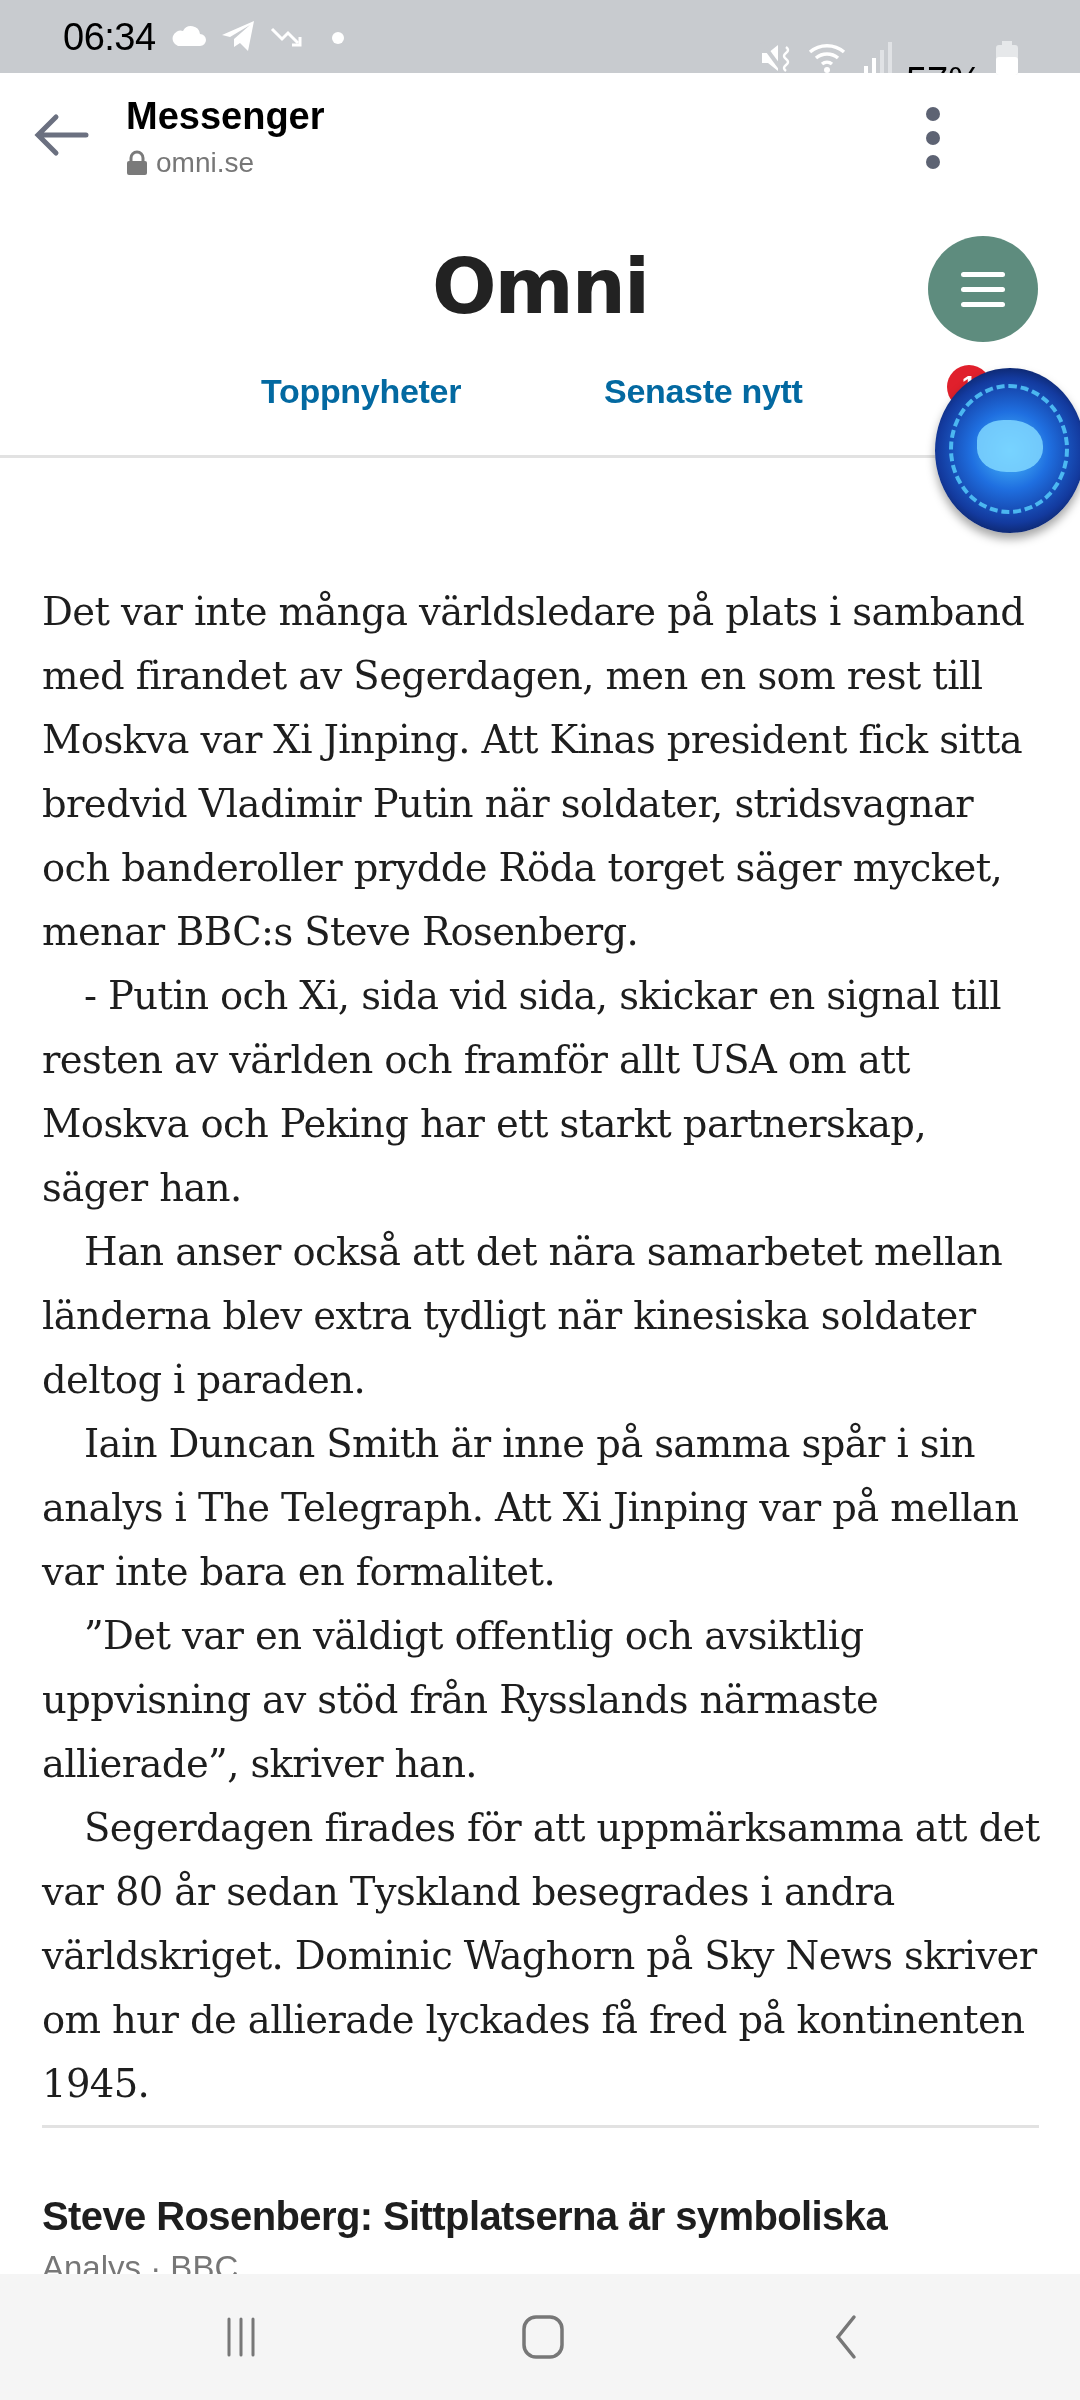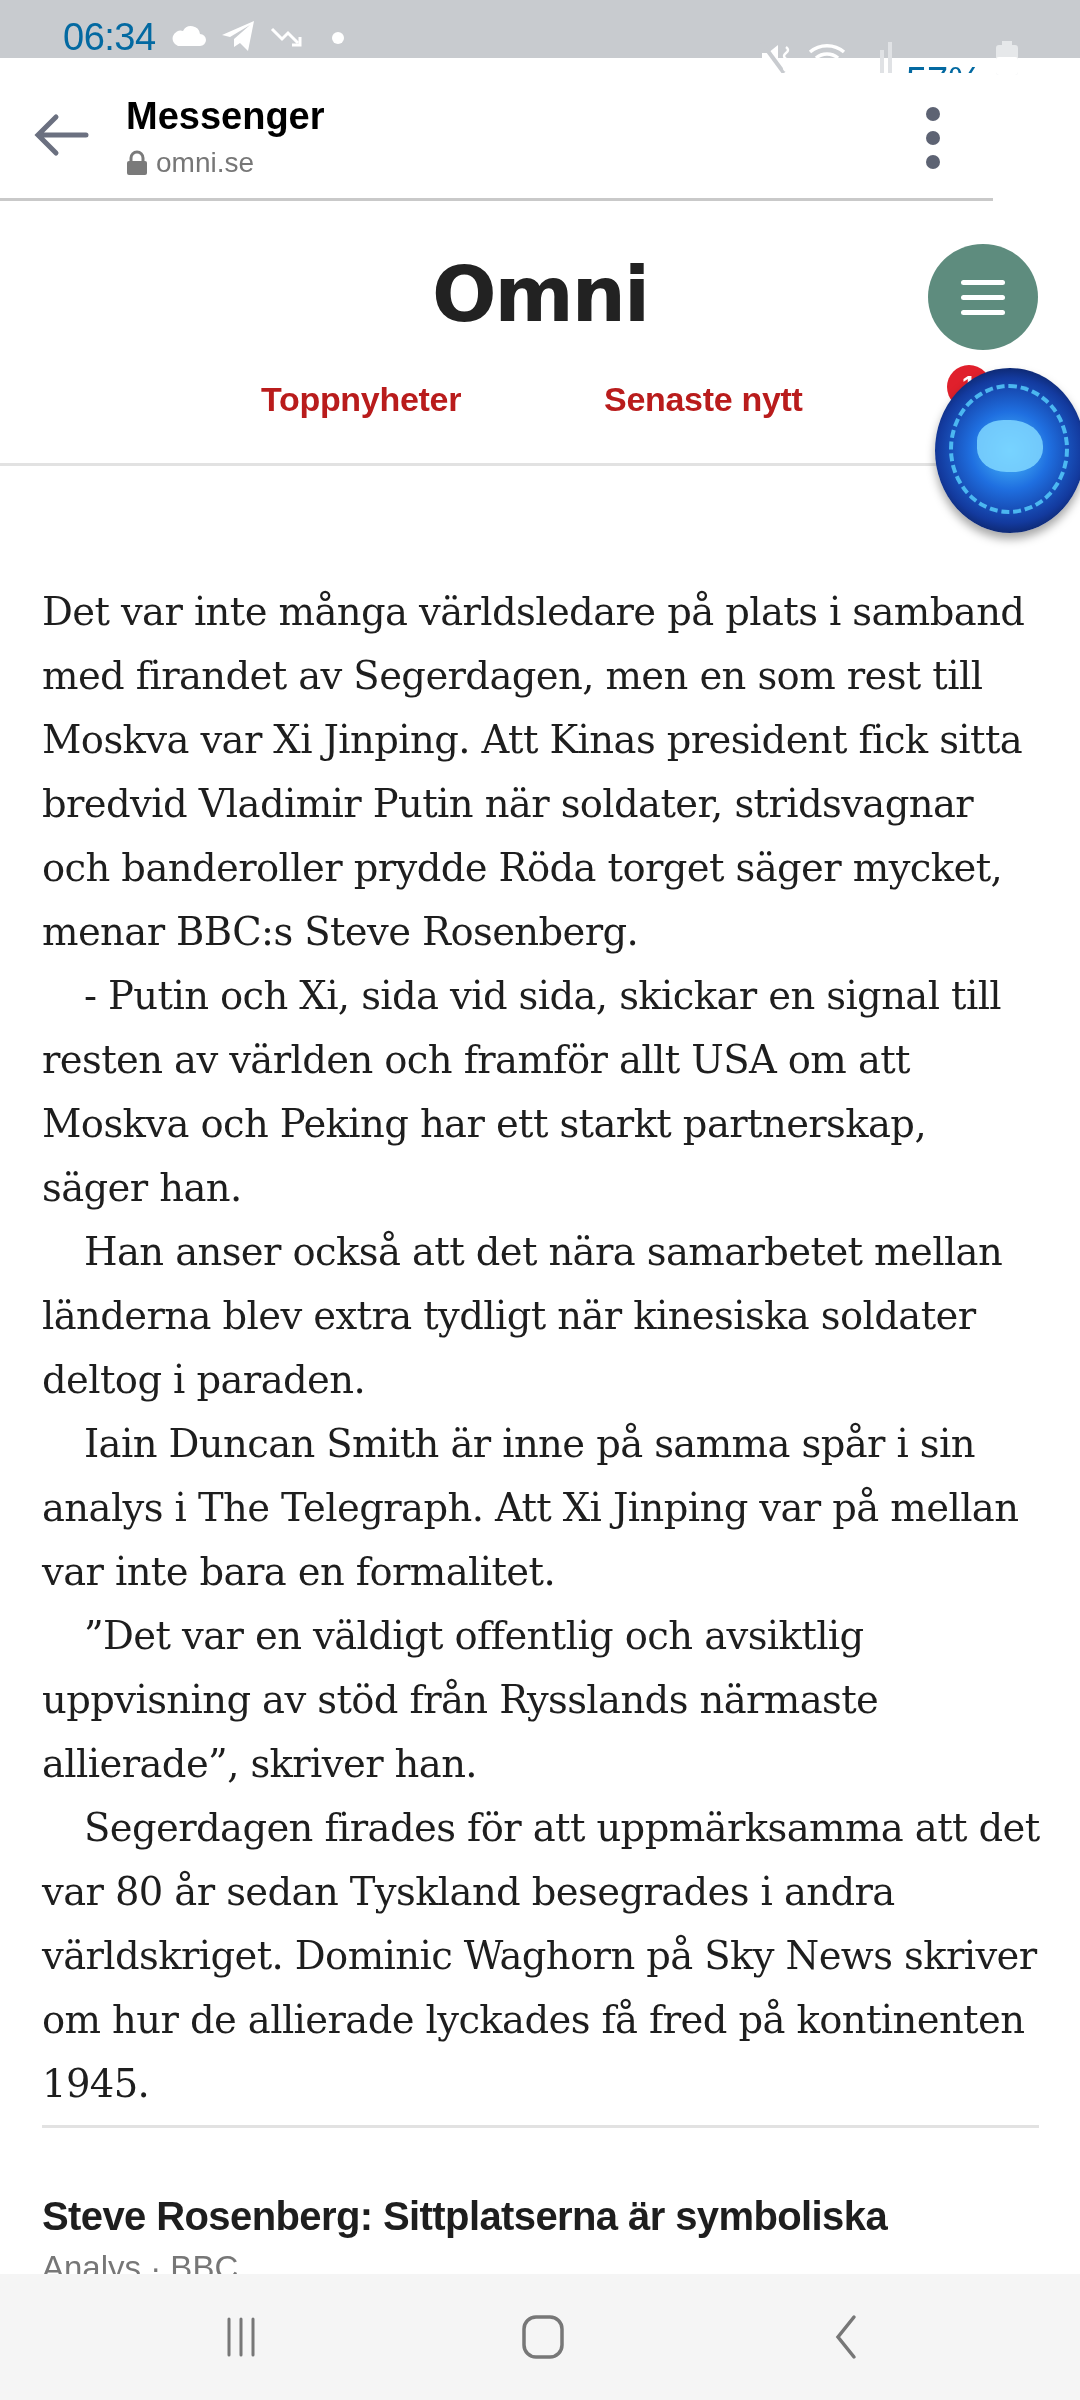--- a/index.html
+++ b/index.html
@@ -1,42 +1,42 @@
 <!DOCTYPE html>
 <html><head>
 <meta charset="utf-8">
 <style>
   * { box-sizing: border-box; margin: 0; padding: 0; }
   html, body { width: 1080px; height: 2400px; overflow: hidden; background: #ffffff; }
   body { position: relative; font-family: "Liberation Sans", sans-serif; }
 
   
-  .statusbar { position: absolute; left: 0; top: 0; width: 1080px; height: 58px; background: #c8cbcf; color: #0369a1; }
+  .statusbar { position: absolute; left: 0; top: 0; width: 1080px; height: 73px; background: #c8cbcf; color: #000000; }
   .sb-left { position: absolute; left: 63px; top: 16px; display: flex; align-items: center; gap: 14px; }
   .sb-time { font-size: 38px; font-family: "Liberation Sans", sans-serif; letter-spacing: -0.5px; }
   .sb-right { position: absolute; right: 62px; top: 16px; display: flex; align-items: center; gap: 14px; }
   .sb-batt-text { font-size: 38px; margin-top: 44px; }
   .sb-dot { width: 12px; height: 12px; border-radius: 50%; background: #fff; margin-left: 14px; }
 
   
   .browserbar { position: absolute; left: 0; top: 73px; width: 993px; height: 128px; background: #ffffff; border-bottom: 3px solid #c9c9c9; }
   .back-btn { position: absolute; left: 30px; top: 30px; width: 64px; height: 64px; }
   .title-wrap { position: absolute; left: 126px; top: 22px; }
   .title { font-size: 38px; font-weight: bold; color: #000; font-family: "Liberation Sans", sans-serif; }
   .url { display: flex; align-items: center; gap: 8px; margin-top: 9px; font-size: 28px; color: #777; }
   .more-btn { position: absolute; right: 30px; top: 30px; width: 60px; height: 70px; display: flex; flex-direction: column; align-items: center; justify-content: center; gap: 10px; }
   .more-btn span { width: 14px; height: 14px; border-radius: 50%; background: #5d6373; display: block; }
 
   
-  .omni-header { position: absolute; left: 0; top: 204px; width: 1080px; height: 262px; background: #fff; border-bottom: 3px solid #e2e2e2; }
+  .omni-header { position: absolute; left: 0; top: 196px; width: 1080px; height: 262px; background: #fff; border-bottom: 3px solid #e2e2e2; }
   .omni-logo { position: absolute; left: 0; width: 1080px; top: 46px; text-align: center; font-size: 76px; font-weight: bold; color: #222; letter-spacing: -2px; font-family: "DejaVu Sans", sans-serif; }
   .menu-btn { position: absolute; left: 928px; top: 40px; width: 110px; height: 106px; border-radius: 50%; background: #5e8c7e; display: flex; flex-direction: column; align-items: center; justify-content: center; gap: 10px; }
   .menu-btn span { display: block; width: 44px; height: 5px; border-radius: 3px; background: #fff; }
   .tabs { position: absolute; top: 176px; left: 0; width: 1080px; }
-  .tab { position: absolute; font-size: 34px; color: #b91c1c; font-family: "Liberation Sans", sans-serif; font-weight: bold; letter-spacing: -0.3px; }
+  .tab { position: absolute; font-size: 34px; color: #0369a1; font-family: "Liberation Sans", sans-serif; font-weight: bold; letter-spacing: -0.3px; }
   .tab-1 { left: 261px; }
   .tab-2 { left: 604px; }
 
   
   .bubble { position: absolute; left: 935px; top: 368px; width: 150px; height: 165px; border-radius: 50%; background: radial-gradient(circle at 50% 50%, #4cc3ff 0%, #1f6fe0 35%, #133a9e 65%, #0b1f5a 80%, #d8d8d8 82%, #f4f4f4 100%); box-shadow: 0 6px 10px rgba(0,0,0,0.35); overflow: hidden; }
   .bubble-ring { position: absolute; left: 14px; top: 16px; width: 120px; height: 130px; border-radius: 50%; border: 4px dashed #59d2ff; opacity: 0.8; }
   .bubble-brain { position: absolute; left: 42px; top: 52px; width: 66px; height: 52px; border-radius: 40% 50% 45% 45%; background: #7fd6ff; opacity: 0.85; }
   .badge { position: absolute; left: 947px; top: 365px; width: 44px; height: 44px; border-radius: 50%; background: #e0202c; color: #fff; font-size: 26px; font-weight: bold; text-align: center; line-height: 40px; z-index: 0; }
   .bubble { z-index: 1; }
 

